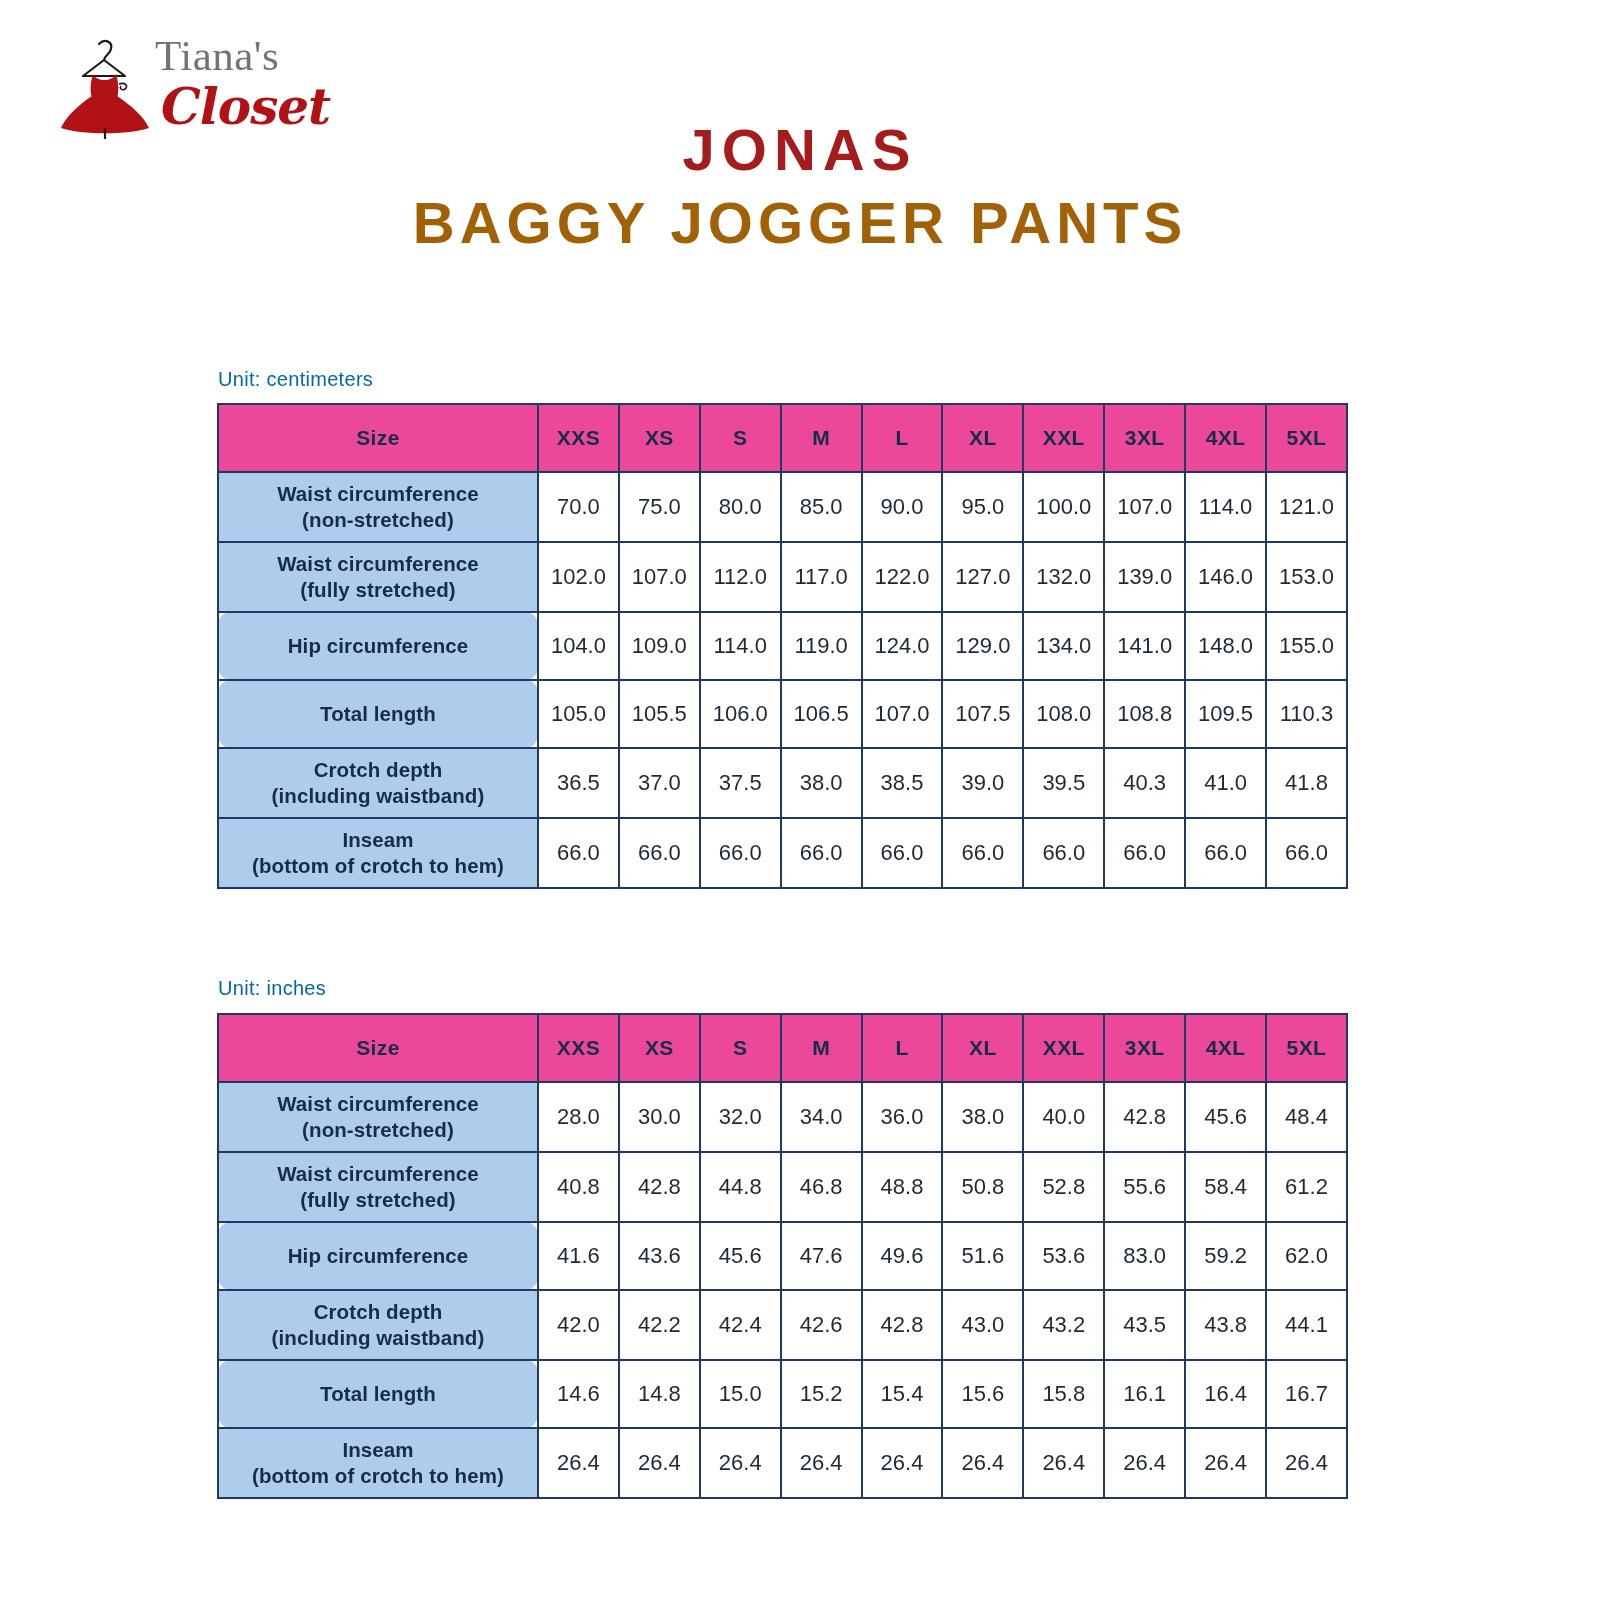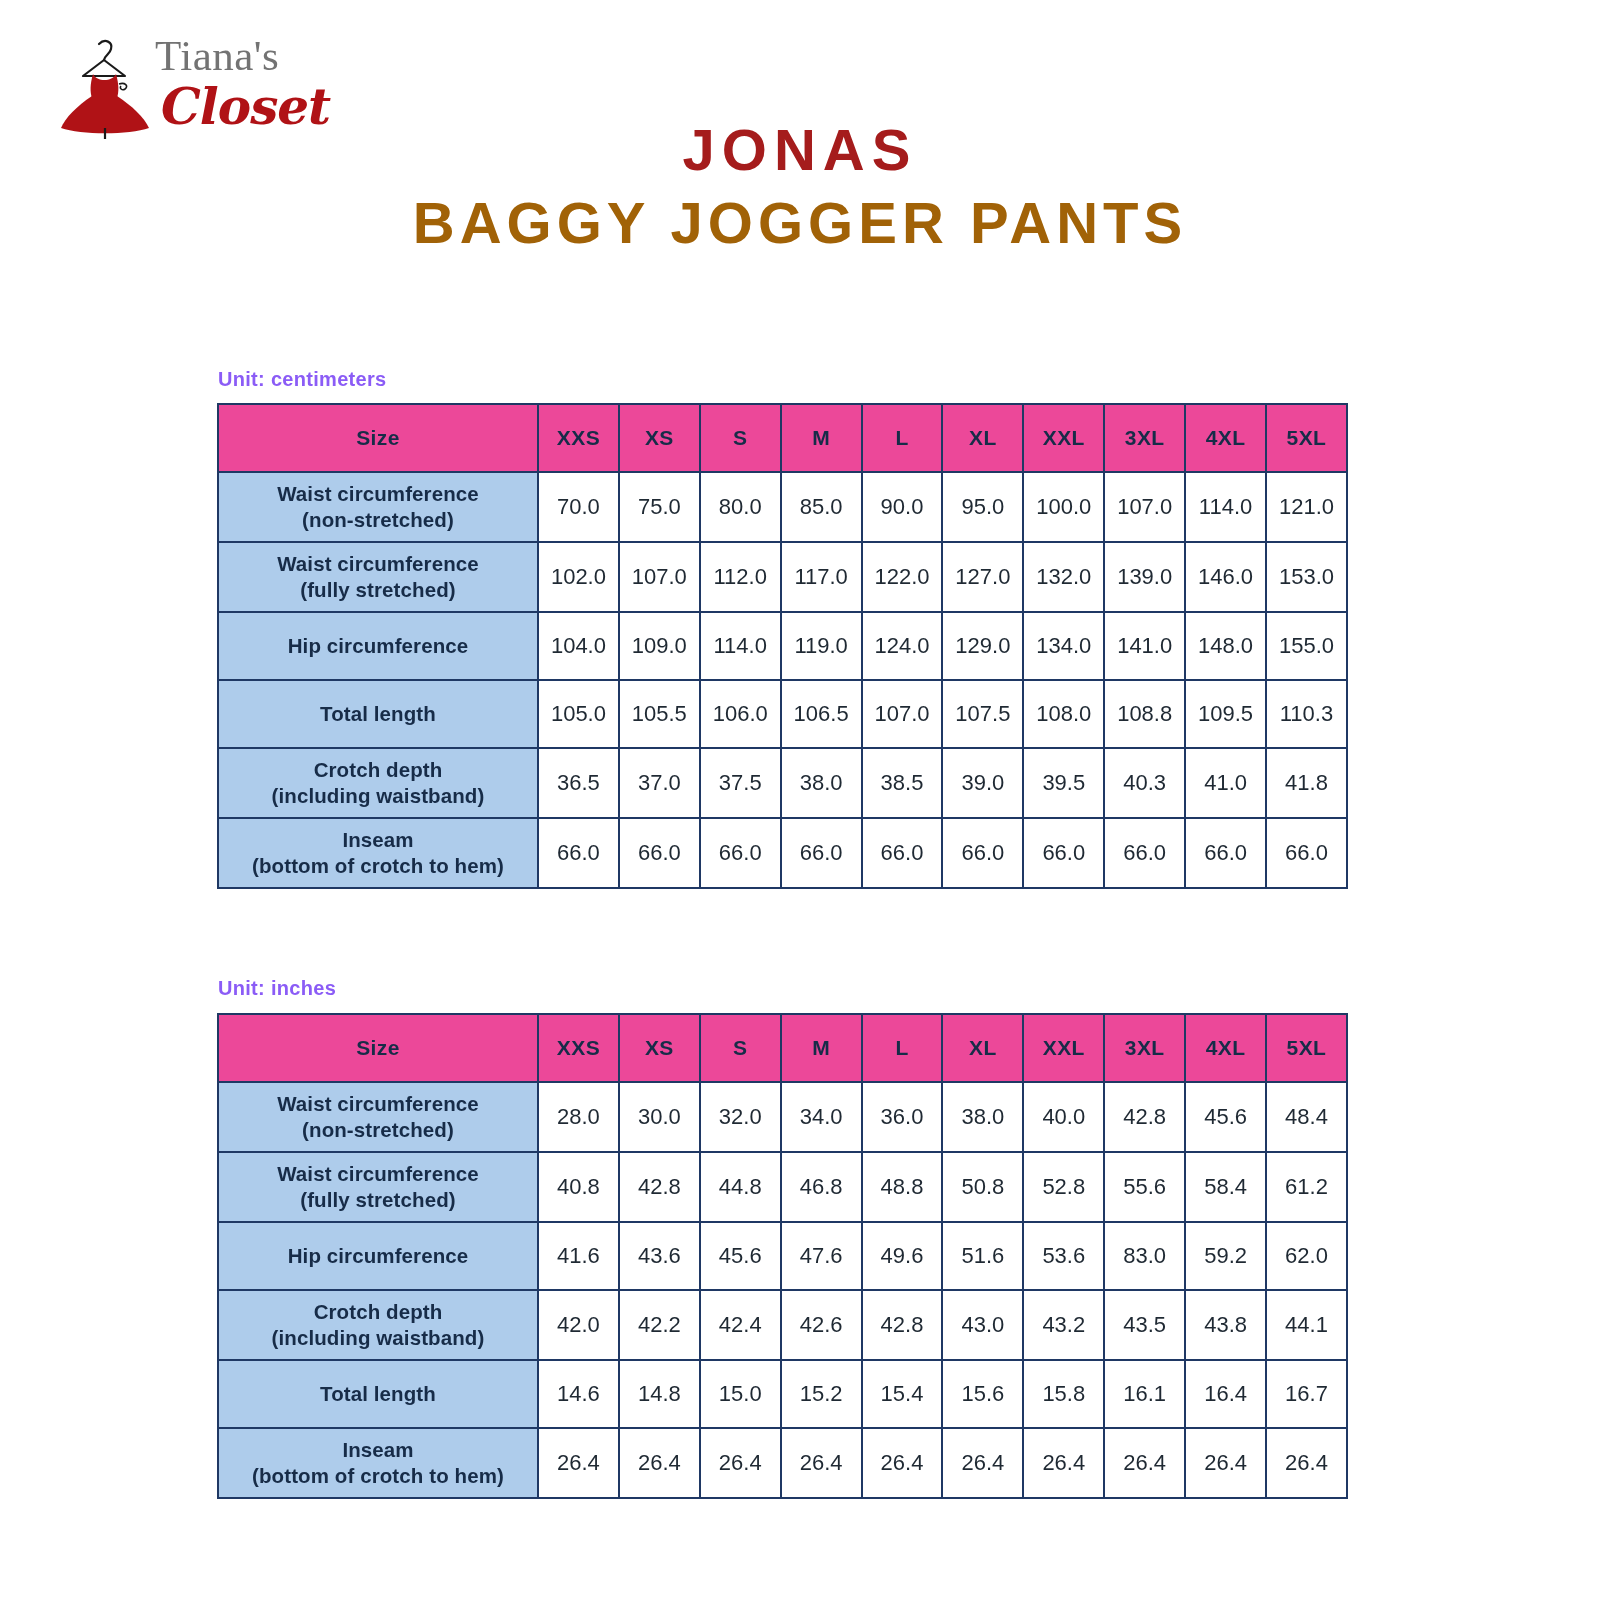--- a/index.html
+++ b/index.html
@@ -93,22 +93,22 @@
     font-weight: 700;
     color: #1a1a1a;
     letter-spacing: 4.5px;
     margin-top: 36px;
   }
 
   
   .unit-label {
     position: absolute;
     font-size: 20px;
-    font-weight: 700;
-    color: #8b5cf6;
+    font-weight: 400;
+    color: #0369a1;
     letter-spacing: 0.3px;
   }
   .unit-cm  { left: 218px; top: 368px; }
   .unit-in  { left: 218px; top: 977px; }
 
   
   .size-table {
     position: absolute;
     left: 217px;
     width: 1129px;
@@ -148,21 +148,21 @@
   .row-label .sub { display: block; }
 
   .size-table tbody td.val {
     background: #ffffff;
     font-size: 22px;
     font-weight: 400;
     color: #1f2933;
   }
 
   .r-tall td { height: 70px; }
-  .r-short td { height: 68px; }
+  .r-short td { height: 68px; border-radius: 13px; }
 </style>
 </head>
 <body>
 
 <div class="page">
 
   <div class="logo">
     <div class="logo-mark">
       <svg width="110" height="105" viewBox="0 0 110 105" xmlns="http://www.w3.org/2000/svg">
 

